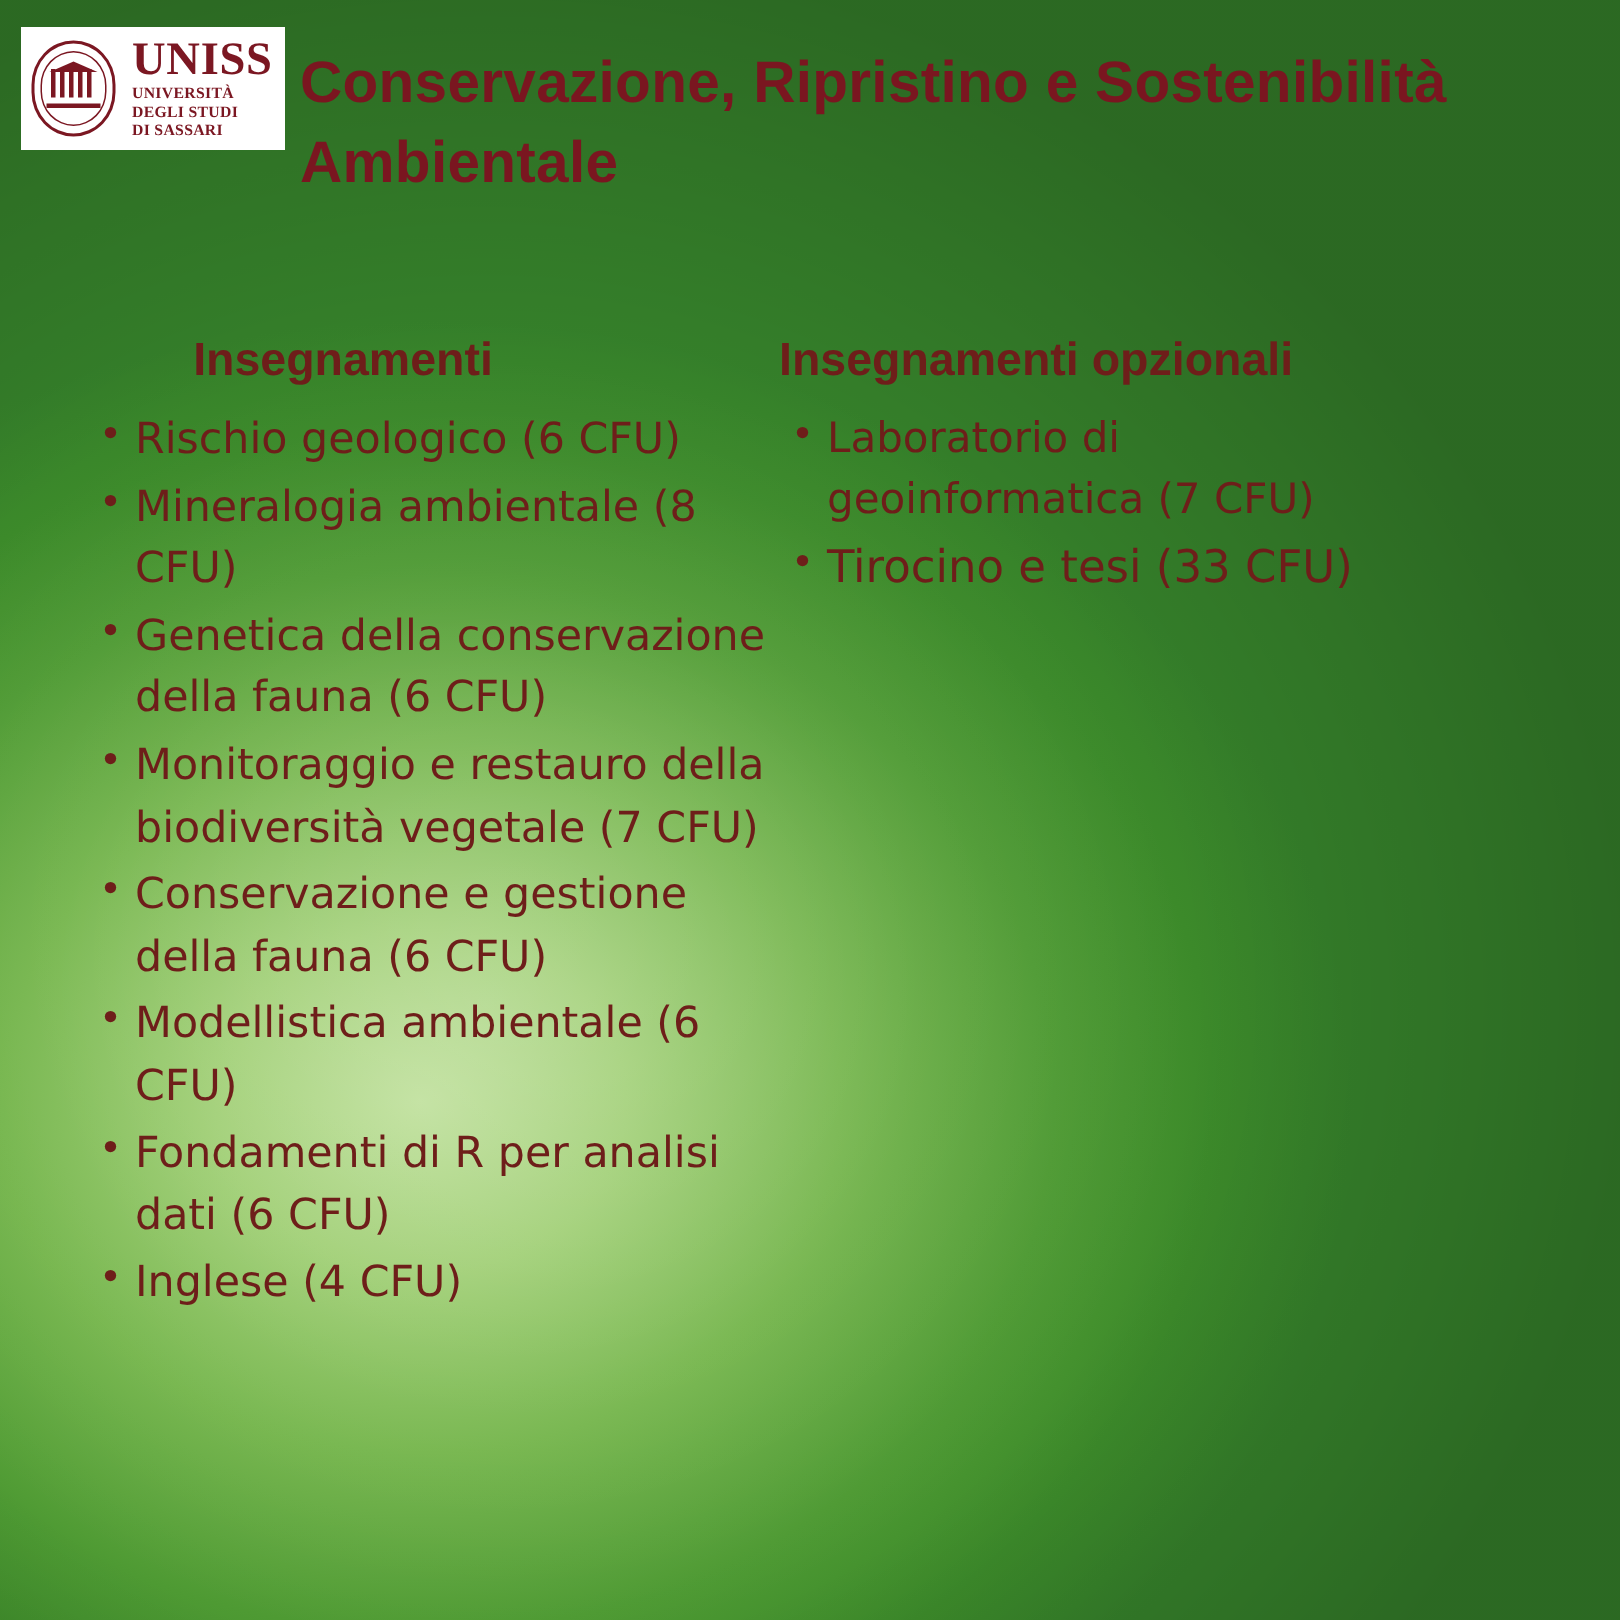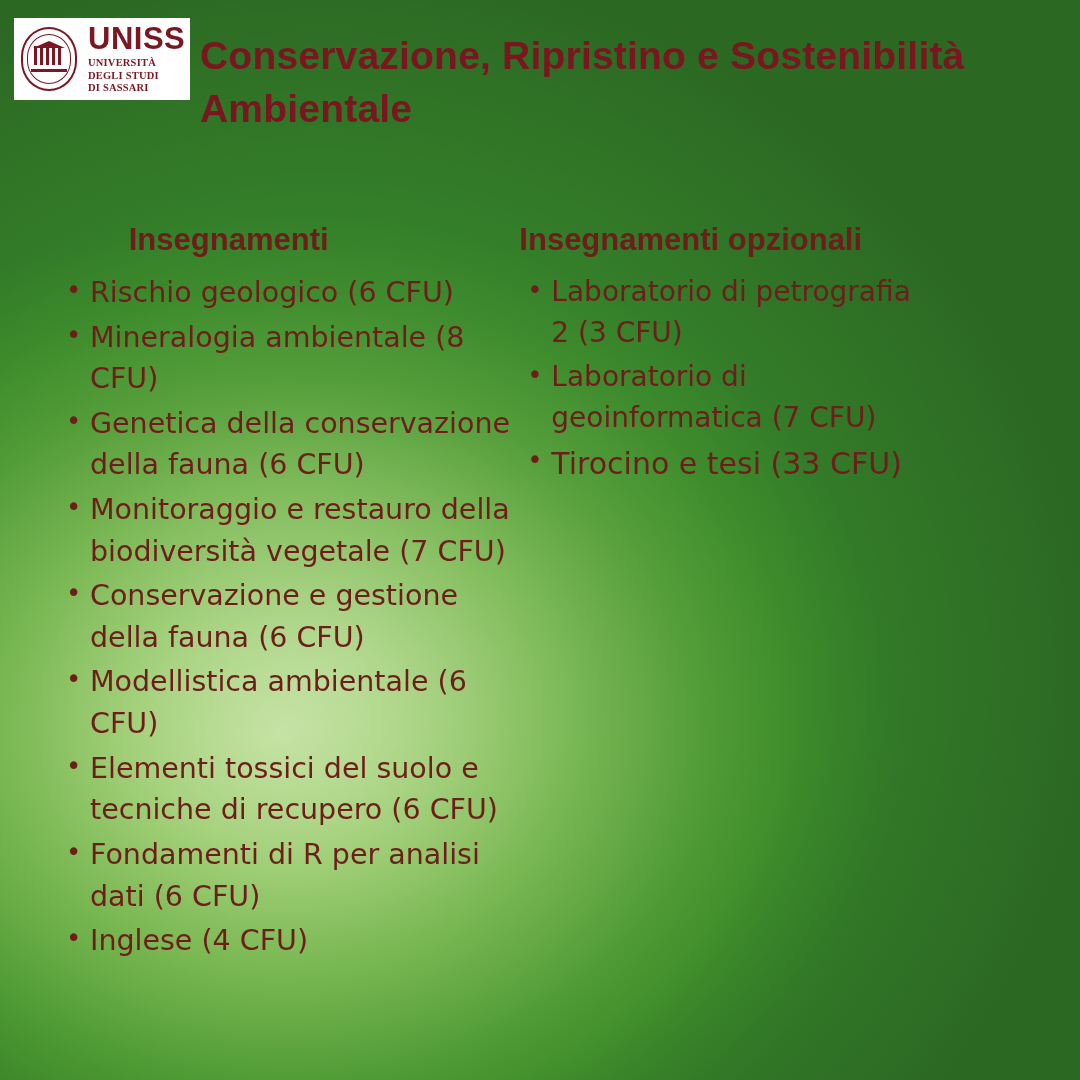--- a/index.html
+++ b/index.html
@@ -104,21 +104,21 @@
   }
   .logo-text {
     margin-left: 8px;
     color: #7b1722;
     line-height: 1;
   }
   .logo-title {
     font-size: 31px;
     font-weight: 700;
     letter-spacing: 0.5px;
-    font-family: Liberation Sans, sans-serif;
+    font-family: Liberation Serif, serif;
   }
   .logo-sub {
     font-size: 10.5px;
     font-weight: 700;
     letter-spacing: 0.2px;
     margin-top: 3px;
     font-family: "Liberation Serif", serif;
   }
   .logo-sub div { line-height: 1.18; }
 
@@ -232,30 +232,28 @@
 
     <div class="col-left">
       <div class="col-heading">Insegnamenti</div>
       <ul class="course-list">
         <li>Rischio geologico (6 CFU)</li>
         <li>Mineralogia ambientale (8 CFU)</li>
         <li>Genetica della conservazione della fauna (6 CFU)</li>
         <li>Monitoraggio e restauro della biodiversità vegetale (7 CFU)</li>
         <li>Conservazione e gestione della fauna (6 CFU)</li>
         <li>Modellistica ambientale (6 CFU)</li>
-        <li>Elementi tossici del suolo e tecniche di recupero (6 CFU)</li>
         <li>Fondamenti di R per analisi dati (6 CFU)</li>
         <li>Inglese (4 CFU)</li>
       </ul>
     </div>
 
     <div class="col-right">
       <div class="col-heading">Insegnamenti opzionali</div>
       <ul class="course-list">
-        <li>Laboratorio di petrografia 2 (3 CFU)</li>
         <li>Laboratorio di geoinformatica (7 CFU)</li>
       </ul>
       <ul class="course-list thesis-block">
         <li><span>Tirocino e tesi</span><span class="cfu"> (33 CFU)</span></li>
       </ul>
     </div>
 
   </div>
 </div>
 

